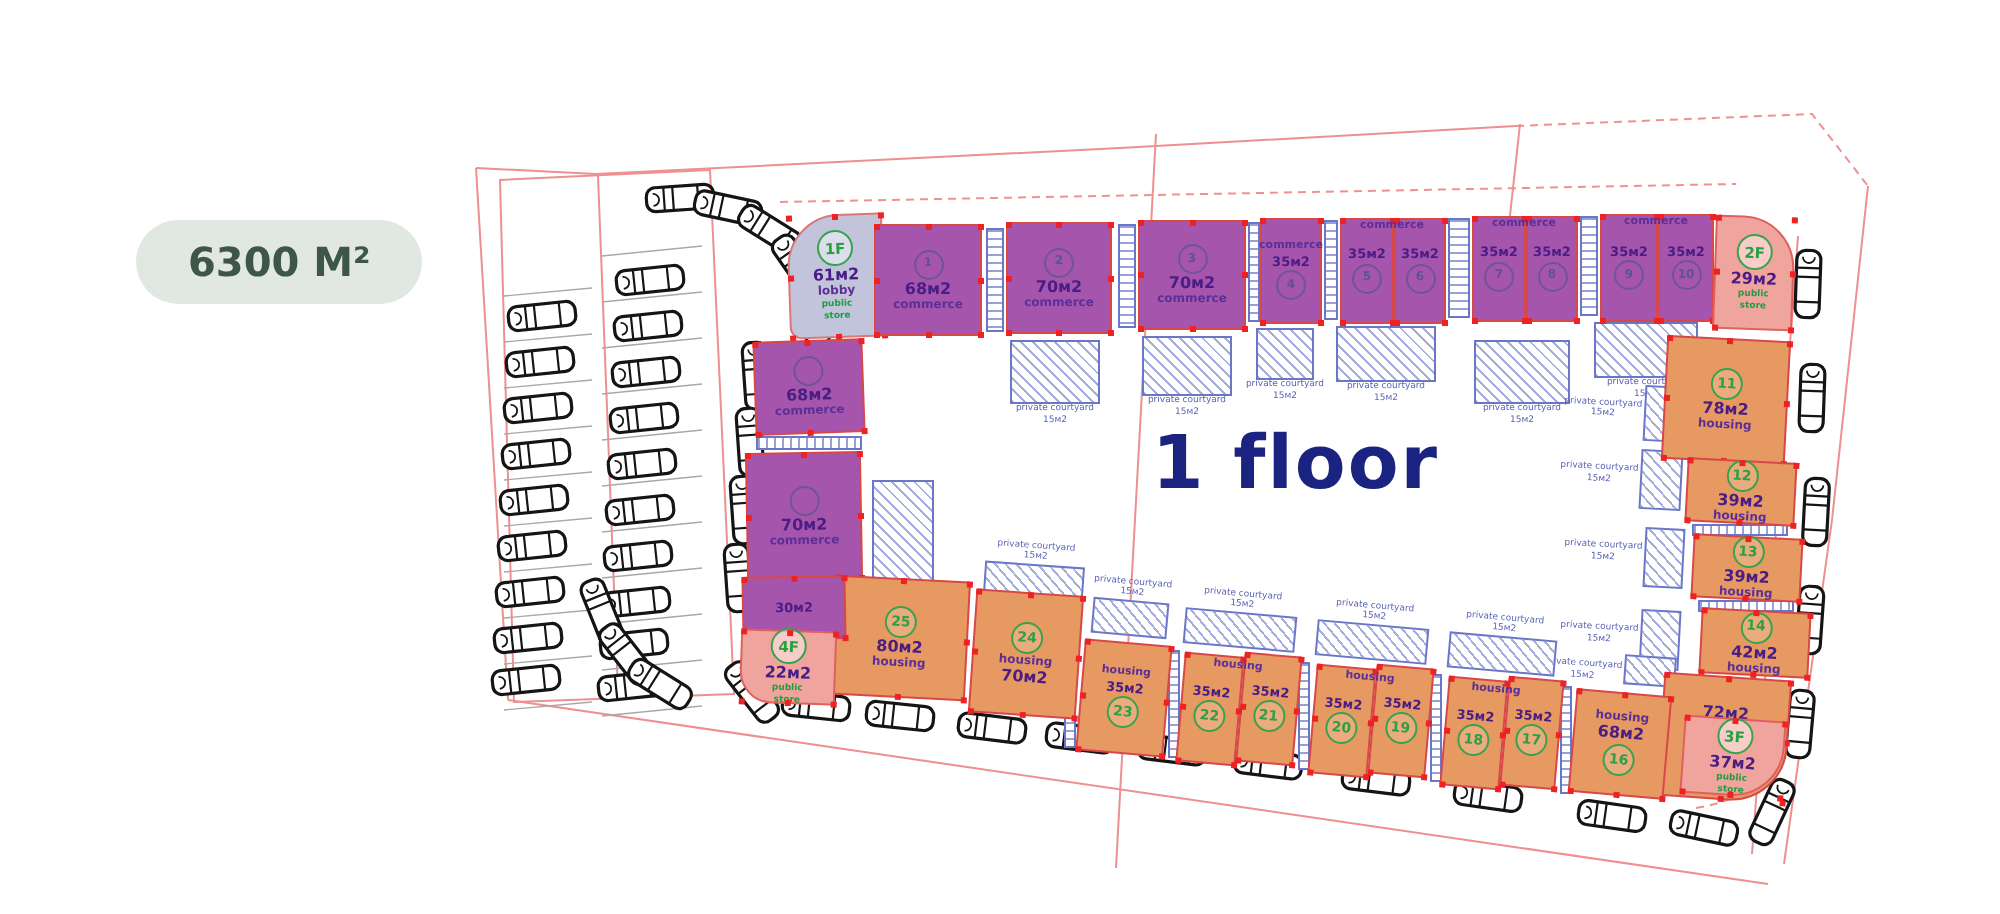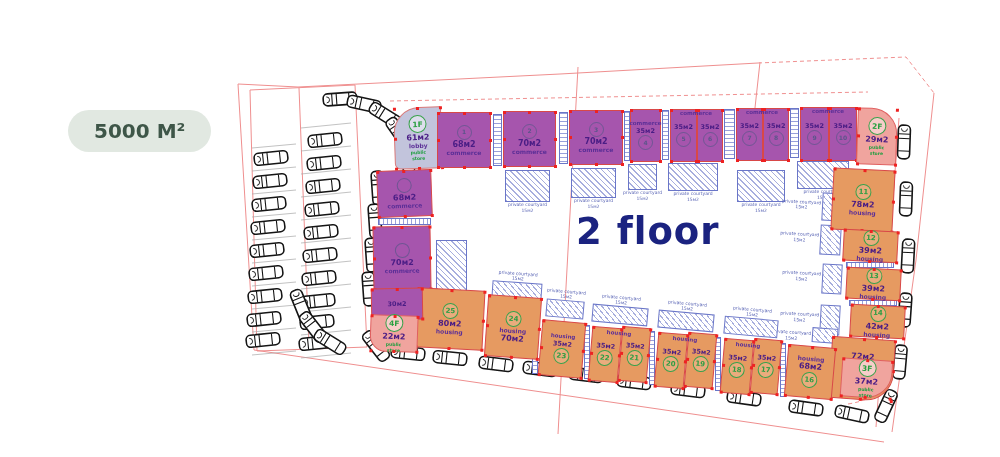--- a/index.html
+++ b/index.html
@@ -32,21 +32,21 @@
   .clab.above{bottom:100%;left:50%;transform:translateX(-50%);margin-bottom:1px;}
   .clab.left{right:100%;margin-right:2px;top:25%;}
   .stair{position:absolute;background:repeating-linear-gradient(180deg,#98a0da 0 1px,#fff 1px 4px);border:1px solid #6a76c8;box-sizing:border-box;}
   .stair.horiz{background:repeating-linear-gradient(90deg,#98a0da 0 1px,#fff 1px 4px);}
   .plabel{position:absolute;white-space:nowrap;}
 </style>
 </head>
 <body>
 
 <div class="page">
-  <div class="badge">5000 M²</div>
+  <div class="badge">6300 M²</div>
 
   <div id="plan">
     <svg id="base" width="1000" height="457">
       <defs>
         <symbol id="car" viewBox="0 0 36 16">
           <rect x="1.2" y="2" width="33.6" height="12" rx="4.5" fill="#fff" stroke="#151515" stroke-width="1.6"></rect>
           <path d="M10 2.4 L10 13.6 M14.5 2.4 L14.5 13.6 M27 2.4 L27 13.6" stroke="#151515" stroke-width="1.1" fill="none"></path>
           <path d="M4.5 5 a2.5 2.5 0 0 1 0 6" fill="none" stroke="#151515" stroke-width="0.9"></path>
         </symbol>
       </defs>
@@ -126,21 +126,21 @@
         <use href="#car" x="-18" y="-8" width="36" height="16" transform="translate(496,364) rotate(7)"></use>
         <use href="#car" x="-18" y="-8" width="36" height="16" transform="translate(540,369) rotate(7)"></use>
         <use href="#car" x="-18" y="-8" width="36" height="16" transform="translate(586,375) rotate(7)"></use>
         <use href="#car" x="-18" y="-8" width="36" height="16" transform="translate(634,382) rotate(7)"></use>
         <use href="#car" x="-18" y="-8" width="36" height="16" transform="translate(688,390) rotate(7)"></use>
         <use href="#car" x="-18" y="-8" width="36" height="16" transform="translate(744,398) rotate(8)"></use>
         <use href="#car" x="-18" y="-8" width="36" height="16" transform="translate(806,408) rotate(8)"></use>
         <use href="#car" x="-18" y="-8" width="36" height="16" transform="translate(852,414) rotate(12)"></use>
         <use href="#car" x="-18" y="-8" width="36" height="16" transform="translate(376,346) rotate(52)"></use>
       </svg>
-    <div id="floor">2 floor</div>
+    <div id="floor">1 floor</div>
   <div class="court" style="left: 436px; top: 240px; width: 31px; height: 56px; transform: rotate(0deg);">
         <span class="clab below">private courtyard
 15м2</span>
       </div>
       <div class="court" style="left: 505px; top: 170px; width: 45px; height: 32px; transform: rotate(0deg);">
         <span class="clab below">private courtyard
 15м2</span>
       </div>
       <div class="court" style="left: 571px; top: 168px; width: 45px; height: 30px; transform: rotate(0deg);">
         <span class="clab below">private courtyard

